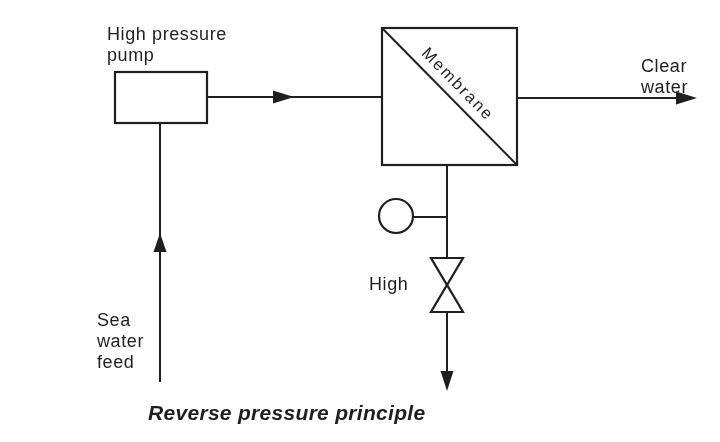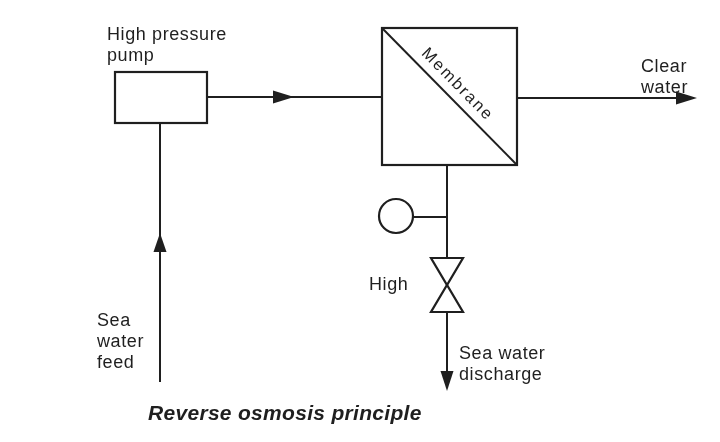--- a/index.html
+++ b/index.html
@@ -84,22 +84,20 @@
 pump</div>
 
   <div class="lbl-membrane">Membrane</div>
 
   <div class="lbl" style="left:641px;top:56px;">Clear
 water</div>
 
 
   <div class="lbl" style="left:369px;top:274px;">High</div>
 
-  <div class="lbl" style="left:459px;top:343px;">Sea water
-discharge</div>
 
   <div class="lbl" style="left:97px;top:310px;">Sea
 water
 feed</div>
 
-  <div class="caption">Reverse osmosis principle</div>
+  <div class="caption">Reverse pressure principle</div>
 
 </div>
 
 </body></html>

